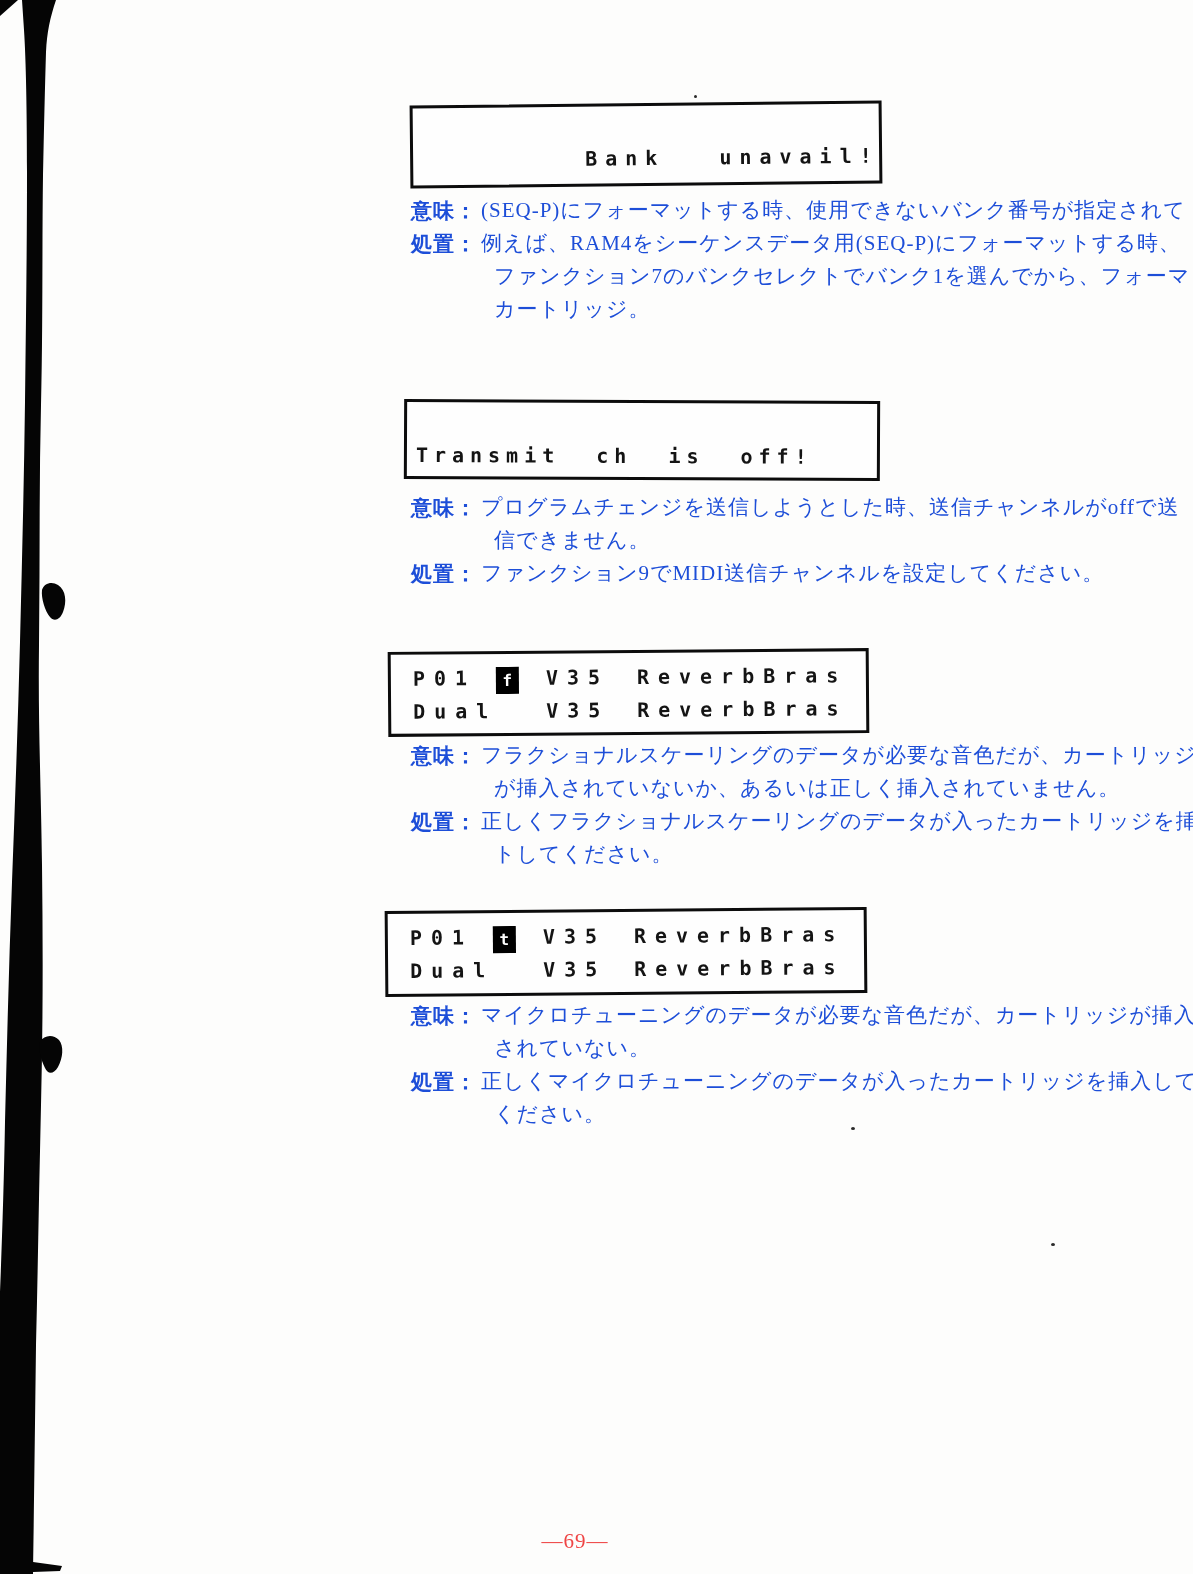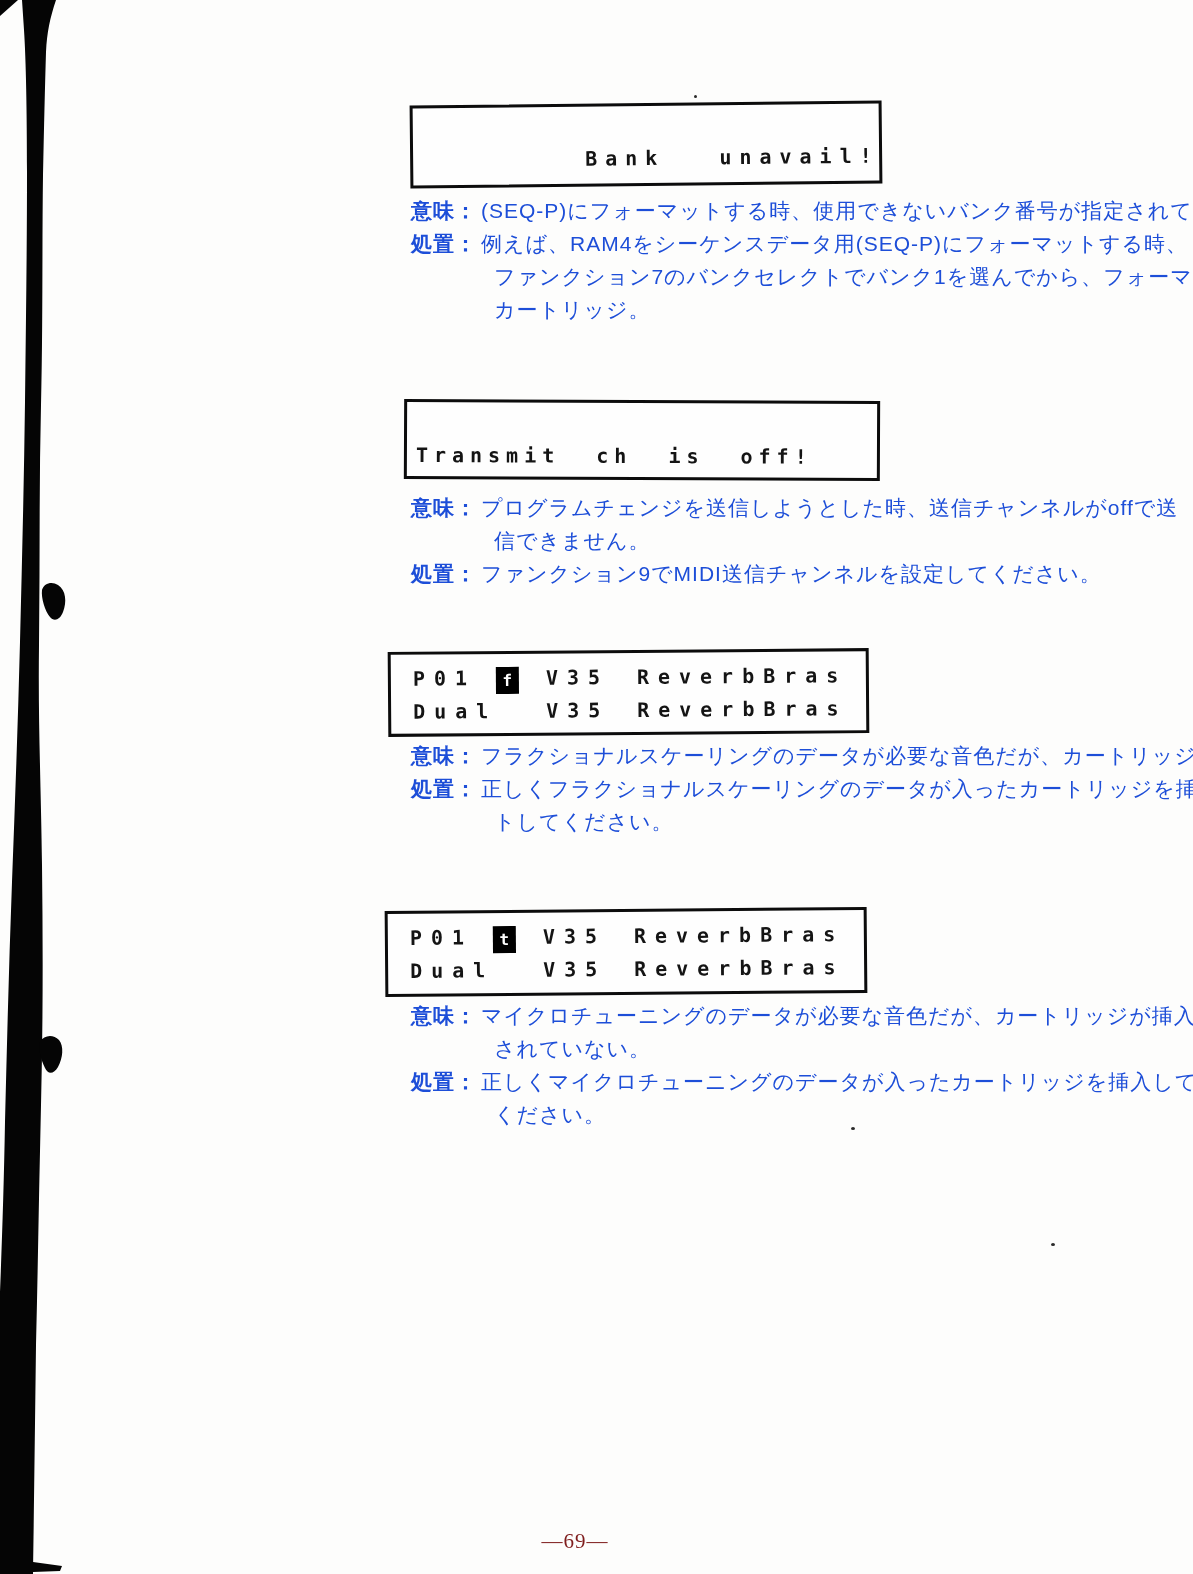--- a/index.html
+++ b/index.html
@@ -33,27 +33,27 @@
     font-size:16px;font-weight:bold;letter-spacing:0;
   }
   
   .jp-block{position:absolute;left:411px;width:790px;color:#1d4ed8;}
   .b1{top:194px;}
   .b2{top:491px;}
   .b3{top:739px;}
   .b4{top:999px;}
   .jp-row{display:flex;font-size:21px;line-height:33px;letter-spacing:1px;}
   .jp-label{flex:0 0 70px;width:70px;font-weight:bold;white-space:pre;}
-  .jp-text{white-space:pre;}
+  .jp-text{white-space:pre;font-family:Liberation Serif, serif;}
   .cont .jp-text{padding-left:13px;}
   
   .page-num{
     position:absolute;left:535px;top:1529px;width:80px;text-align:center;
     font-family:"Liberation Serif","DejaVu Serif",serif;
-    font-size:21px;color:#7f1d1d;letter-spacing:1px;white-space:pre;
+    font-size:21px;color:#ef4444;letter-spacing:1px;white-space:pre;
   }
   
   .speck{position:absolute;background:#2a2a2a;border-radius:50%;}
   .sp1{left:694px;top:95px;width:3px;height:3px;}
   .sp2{left:851px;top:1127px;width:4px;height:3px;}
   .sp3{left:1051px;top:1243px;width:4px;height:3px;}
 </style>
 </head>
 <body>
 
@@ -125,20 +125,21 @@
     <span class="seg" style="left:155px;top:45px">V35</span>
     <span class="seg" style="left:246px;top:45px">ReverbBras</span>
   </div>
   <div class="jp-block b3">
     <div class="jp-row">
       <span class="jp-label">意味：</span>
       <span class="jp-text">フラクショナルスケーリングのデータが必要な音色だが、カートリッジ</span>
     </div>
     <div class="jp-row cont">
       <span class="jp-label"></span>
+      <span class="jp-text">が挿入されていないか、あるいは正しく挿入されていません。</span>
     </div>
     <div class="jp-row">
       <span class="jp-label">処置：</span>
       <span class="jp-text">正しくフラクショナルスケーリングのデータが入ったカートリッジを挿</span>
     </div>
     <div class="jp-row cont">
       <span class="jp-label"></span>
       <span class="jp-text">トしてください。</span>
     </div>
   </div>

